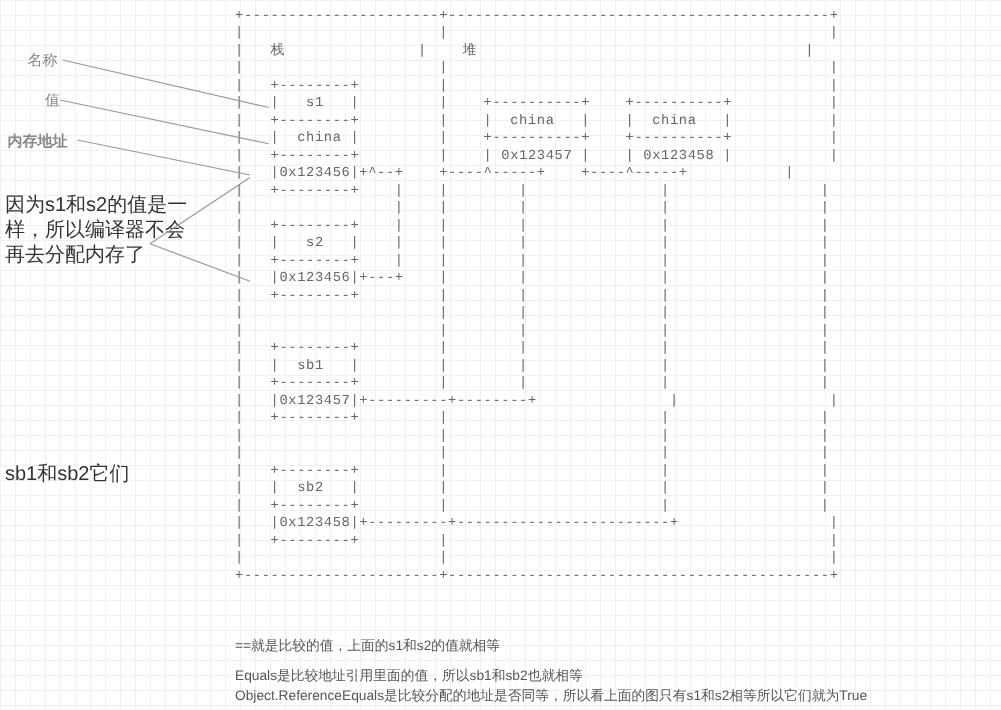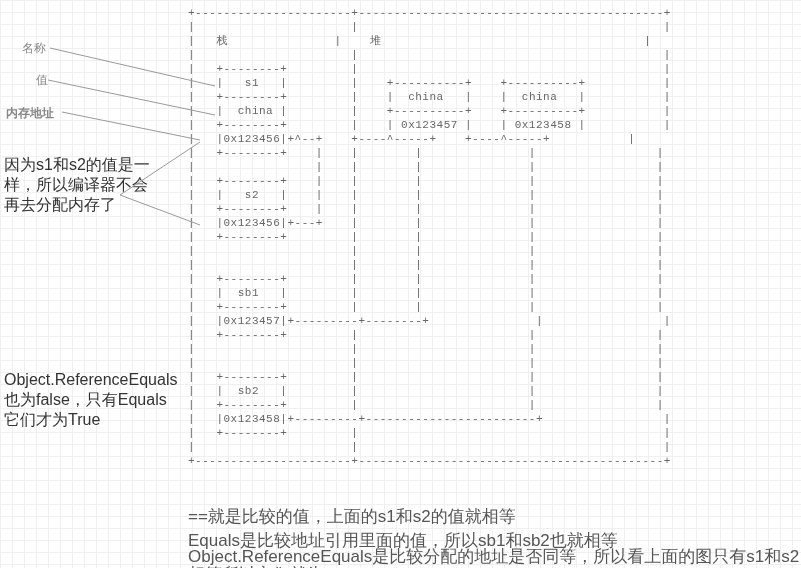--- a/index.html
+++ b/index.html
@@ -49,21 +49,21 @@
   position: absolute;
   font-family: Arial, "Microsoft YaHei", sans-serif;
   font-size: 16px;
   color: #333;
   line-height: 20px;
   width: 150px;
 }
 .footnote {
   position: absolute;
   font-family: Arial, "Microsoft YaHei", sans-serif;
-  font-size: 17px;
+  font-size: 11px;
   color: #555;
   left: 188px;
   line-height: 18px;
 }
 svg.lines {
   position: absolute;
   left: 0; top: 0;
   z-index: 1;
   pointer-events: none;
 }
@@ -111,21 +111,21 @@
   <div class="label" style="left:22px; top:40px;">名称</div>
   <div class="label" style="left:36px; top:72px;">值</div>
   <div class="label" style="left:6px; top:105px;font-weight:bold;">内存地址</div>
 </div>
 
 <div class="annotation" style="left:4px; top:155px;">
   <span>因为s1和s2的值是一样，所以编译器不会再去分配内存了</span>
 </div>
 
 <div class="annotation" style="left:4px; top:370px; width:170px;" id="anno2">
-    <div>Object.ReferenceEquals也为false，只有Equals它们才为True</div>
+    <div>sb1和sb2它们</div>
   </div>
 
 <div class="footnote" style="top:508px;">==就是比较的值，上面的s1和s2的值就相等</div>
 <div class="footnote" style="top:532px;">Equals是比较地址引用里面的值，所以sb1和sb2也就相等</div>
 <div class="footnote" style="top:548px;">Object.ReferenceEquals是比较分配的地址是否同等，所以看上面的图只有s1和s2相等所以它们就为True</div>
 
 <svg class="lines" width="801" height="568">
   <line x1="50" y1="48" x2="215" y2="86" stroke="#999" stroke-width="1"></line>
   <line x1="48" y1="80" x2="215" y2="115" stroke="#999" stroke-width="1"></line>
   <line x1="62" y1="112" x2="200" y2="140" stroke="#999" stroke-width="1"></line>

